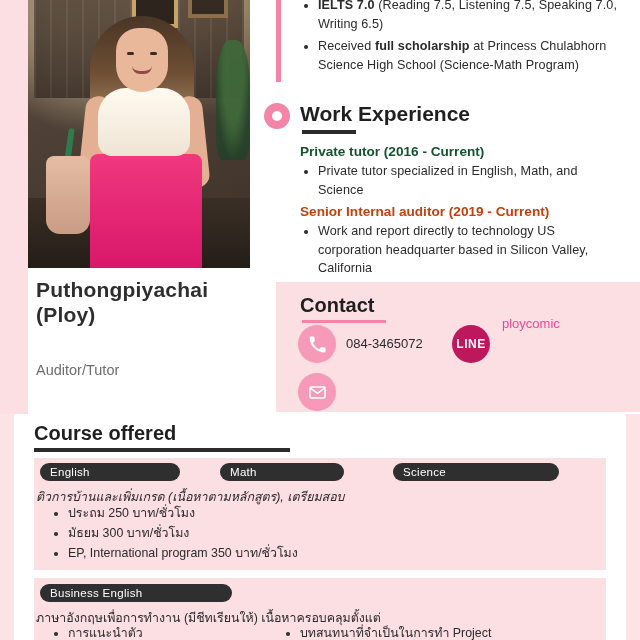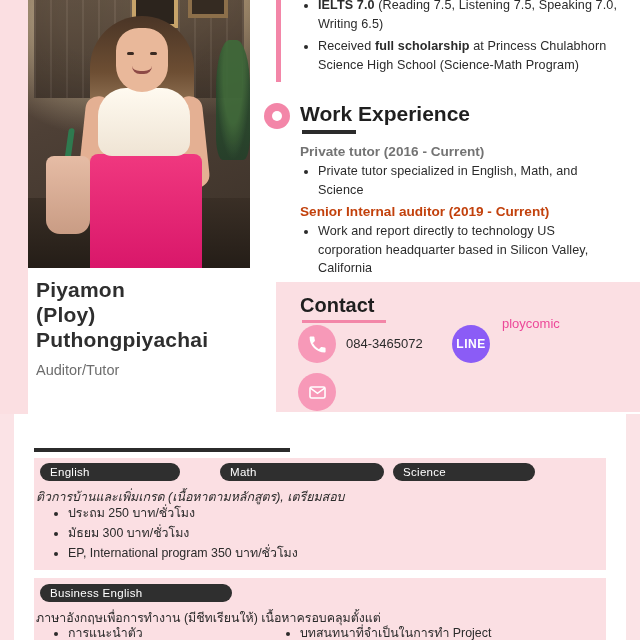--- a/index.html
+++ b/index.html
@@ -161,21 +161,21 @@
     position: absolute; left: 264px; top: 103px;
     width: 26px; height: 26px; border-radius: 50%;
     background: #f386a8;
   }
   .wx-dot::after {
     content: ""; position: absolute; left: 8px; top: 8px;
     width: 10px; height: 10px; border-radius: 50%; background: #ffffff;
   }
   .job1-title {
     position: absolute; left: 300px; top: 144px;
-    font-size: 13.6px; font-weight: bold; color: #737373;
+    font-size: 13.6px; font-weight: bold; color: #14532d;
   }
   .job1-list { position: absolute; left: 300px; top: 162px; width: 320px; }
   .job2-title {
     position: absolute; left: 300px; top: 204px;
     font-size: 13.6px; font-weight: bold; color: #c2410c;
   }
   .job2-list { position: absolute; left: 300px; top: 222px; width: 320px; }
 
   
   .contact-card {
@@ -190,21 +190,21 @@
     position: absolute; left: 302px; top: 320px;
     width: 84px; height: 3px; background: #f386a8;
   }
   .circle-icon {
     position: absolute; width: 38px; height: 38px; border-radius: 50%;
     background: #f799b8; display: flex; align-items: center; justify-content: center;
   }
   .circle-icon svg { display: block; }
   .ci-phone { left: 298px; top: 325px; }
   .ci-mail  { left: 298px; top: 373px; }
-  .ci-line  { left: 452px; top: 325px; background: #8b5cf6; color: #ffffff;
+  .ci-line  { left: 452px; top: 325px; background: #be185d; color: #ffffff;
               font-size: 12px; font-weight: bold; letter-spacing: .5px; }
   .ct-phone { position: absolute; left: 346px; top: 336px; font-size: 13px; color: #2b2b2b; }
   .ct-line  { position: absolute; left: 502px; top: 316px; font-size: 13px; color: #ec4899; text-align: right; }
   .ct-mail  { position: absolute; left: 346px; top: 385px; font-size: 13px; color: #2b2b2b; }
 
   
   .course-head {
     position: absolute; left: 34px; top: 422px;
     font-size: 20px; font-weight: bold; color: #1f1f1f;
   }
@@ -219,22 +219,22 @@
   .course-panel2 {
     position: absolute; left: 34px; top: 578px;
     width: 572px; height: 62px; background: #fbdfe3;
   }
   .tag {
     position: absolute; height: 18px; background: #2f2f2f; color: #ffffff;
     font-size: 11.5px; line-height: 18px; padding: 0 10px;
     border-radius: 9px; letter-spacing: .3px;
   }
   .tag-en   { left: 40px; top: 463px; width: 140px; }
-  .tag-math { left: 220px; top: 463px; width: 164px; }
-  .tag-sci  { left: 393px; top: 463px; width: 142px; }
+  .tag-math { left: 220px; top: 463px; width: 124px; }
+  .tag-sci  { left: 393px; top: 463px; width: 166px; }
   .tag-be   { left: 40px; top: 584px; width: 192px; }
 
   .course-line {
     position: absolute; left: 36px; font-size: 12.4px; color: #2b2b2b;
   }
   .cl1 { top: 487px; font-style: italic; }
   .course-ul {
     position: absolute; left: 52px; top: 503px; margin: 0; padding-left: 16px;
     width: 520px;
   }
@@ -273,23 +273,22 @@
     <div class="top"></div>
     <div class="face"></div>
     <div class="eye-l"></div>
     <div class="eye-r"></div>
     <div class="smile"></div>
     <div class="straw"></div>
     <div class="drink"></div>
   </div>
 
   <div class="name">
-    <div>Piyamon</div>
+    <div>Puthongpiyachai</div>
     <div>(Ploy)</div>
-    <div>Puthongpiyachai</div>
   </div>
   <div class="role">Auditor/Tutor</div>
 
   <div class="pink-bar"></div>
   <div class="edu-tail">
     <ul class="bullets">
       <li>
         <b>IELTS 7.0</b><span> (Reading 7.5, Listening 7.5, Speaking 7.0, Writing 6.5)</span>
       </li>
       <li>
@@ -330,20 +329,21 @@
   <div class="circle-icon ci-line">LINE</div>
   <div class="ct-line">ploycomic</div>
 
   <div class="circle-icon ci-mail">
     <svg width="19" height="19" viewBox="0 0 24 24" fill="none" stroke="#ffffff" stroke-width="2">
         <rect x="2.5" y="5" width="19" height="14" rx="2"></rect>
         <path d="M3 6.5l9 6.5 9-6.5"></path>
       </svg>
   </div>
 
+  <div class="course-head">Course offered</div>
   <div class="course-underline"></div>
   <div class="course-panel"></div>
 
   <div class="tag tag-en">English</div>
   <div class="tag tag-math">Math</div>
   <div class="tag tag-sci">Science</div>
 
   <div class="course-line cl1">ติวการบ้านและเพิ่มเกรด (เนื้อหาตามหลักสูตร), เตรียมสอบ</div>
   <ul class="course-ul">
     <li>ประถม 250 บาท/ชั่วโมง</li>

